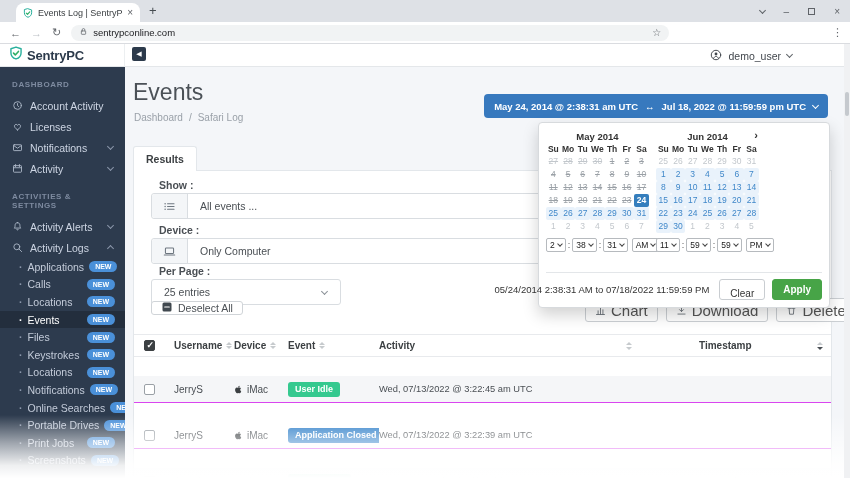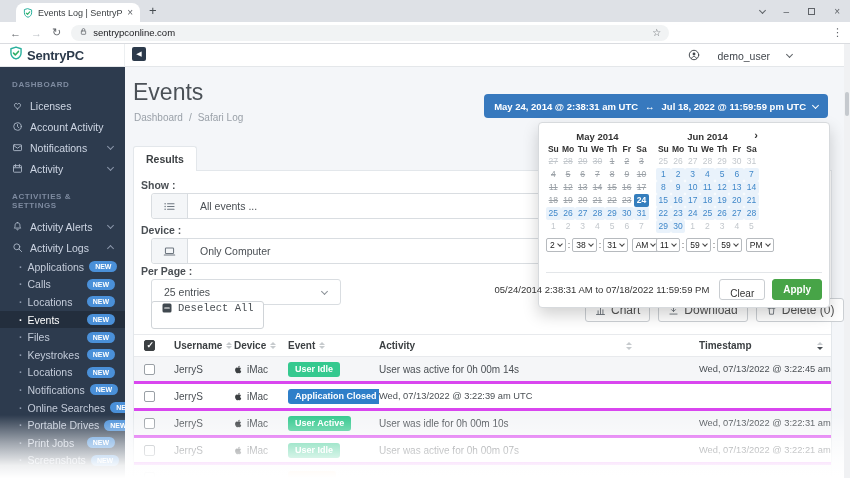--- a/index.html
+++ b/index.html
@@ -20,21 +20,21 @@
   .tb-ic.dis { color:#bdc1c6; }
   .omnibox { margin-left:10px; width:598px; height:16px; background:#f1f3f4; border-radius:8px; display:flex; align-items:center; padding:0 8px; gap:5px; font-size:9.5px; color:#202124; }
   .omni-star { margin-left:auto; font-size:10px; color:#5f6368; }
   .menu-dots { position:absolute; right:7px; font-size:11px; color:#5f6368; }
 
   
   .logo-bar { position:absolute; top:44px; left:0; width:125px; height:23px; background:#fff; border-bottom:1px solid #e4e7ea; border-right:1px solid #eceff1; display:flex; align-items:center; padding-left:9px; gap:4px; z-index:5; }
   .brand { font-size:13px; font-weight:bold; color:#2c3a4b; letter-spacing:-.2px; }
   .topbar { position:absolute; top:44px; left:125px; right:0; height:23px; background:#fff; border-bottom:1px solid #e4e7ea; z-index:5; }
   .collapse-btn { position:absolute; left:7px; top:3px; width:14px; height:14px; background:#2c3a4b; border-radius:2px; color:#fff; font-size:7px; display:flex; align-items:center; justify-content:center; }
-  .user-menu { position:absolute; right:58px; top:0; height:23px; display:flex; align-items:center; gap:17px; font-size:10.5px; color:#42474d; }
+  .user-menu { position:absolute; right:58px; top:0; height:23px; display:flex; align-items:center; gap:6px; font-size:10.5px; color:#42474d; }
 
   
   .sidebar { position:absolute; top:67px; left:0; width:125px; bottom:0; background:#2d3b4e; overflow:hidden; }
   .nav-sec { padding:13px 12px 6px; font-size:8px; font-weight:bold; color:#7e8ba0; letter-spacing:.6px; }
   .nav-item { display:flex; align-items:center; gap:7px; padding:0 12px; height:21px; font-size:10.5px; color:#cdd5e3; cursor:pointer; }
   .nav-item .i { width:11px; height:11px; flex:none; color:#aeb9c9; }
   .nl { white-space:nowrap; }
   .chev { width:5px; height:5px; border-right:1.4px solid #8b97ab; border-bottom:1.4px solid #8b97ab; flex:none; }
   .chev.down { transform:rotate(45deg); margin-top:-2px; }
   .chev.up { transform:rotate(-135deg); margin-top:2px; }
@@ -72,41 +72,41 @@
   .tsel { height:14px; border:1px solid #b6babe; border-radius:2px; background:#fff; display:inline-flex; align-items:center; gap:3px; padding:0 3px; font-size:8.5px; color:#222; cursor:pointer; }
   .scar { width:4px; height:4px; border-right:1.3px solid #444; border-bottom:1.3px solid #444; transform:rotate(45deg); display:inline-block; margin-top:-2px; }
   .tc { font-size:9px; color:#555; }
   .popup-foot { border-top:1px solid #e3e6e9; margin-top:6px; padding-top:6px; display:flex; align-items:center; justify-content:flex-end; gap:7px; }
   .range-text { font-size:9.5px; color:#333; margin-right:3px; white-space:nowrap; }
   .btn-clear { height:21px; padding:8px 10px; border:1px solid #c9cdd1; border-radius:3px; background:#fff; font-size:10px; color:#333; font-family:inherit; cursor:pointer; }
   .btn-apply { height:21px; padding:0 10px; border:1px solid #47a447; border-radius:3px; background:#47a447; font-size:10px; font-weight:bold; color:#fff; font-family:inherit; cursor:pointer; }
 
   
   .hidden-actions { position:absolute; top:298px; left:585px; display:flex; gap:8px; z-index:10; }
-  .act-btn { height:24px; padding:0 9px; background:#fff; border:1px solid #ccd0d4; border-radius:3px; font-size:12px; color:#555; display:inline-flex; align-items:center; gap:5px; font-family:inherit; cursor:pointer; white-space:nowrap; }
+  .act-btn { height:24px; padding:0 9px; background:#fff; border:1px solid #ccd0d4; border-radius:3px; font-size:15px; color:#555; display:inline-flex; align-items:center; gap:5px; font-family:inherit; cursor:pointer; white-space:nowrap; }
   .act-btn .i { width:11px; height:11px; color:#6b7178; }
 
   
   .results-tab { position:absolute; left:133px; top:146px; height:25px; padding:0 12px; background:#fff; border:1px solid #e3e7eb; border-bottom:none; border-radius:3px 3px 0 0; display:flex; align-items:center; font-size:10.5px; font-weight:bold; color:#3c4043; z-index:3; cursor:pointer; }
   .card { position:absolute; left:133px; top:170px; width:699px; height:308px; background:#fff; border:1px solid #e3e7eb; border-bottom:none; z-index:2; }
-  .lbl { position:absolute; left:7px; font-size:10.5px; font-weight:bold; color:#4a4f54; }
+  .lbl { position:absolute; left:25px; font-size:10.5px; font-weight:bold; color:#4a4f54; }
   .sel-row { position:absolute; left:17px; right:17px; height:26px; border:1px solid #d9dde1; border-radius:3px; display:flex; align-items:center; background:#fff; cursor:pointer; }
   .sel-addon { width:36px; height:100%; background:#f4f6f8; border-right:1px solid #d9dde1; border-radius:3px 0 0 3px; display:flex; align-items:center; justify-content:center; color:#6e7780; }
   .sel-addon .i { width:13px; height:13px; }
   .sel-value { margin-left:12px; font-size:10.5px; color:#4a4f54; }
   .sel-caret { width:5px; height:5px; border-right:1.5px solid #8a9097; border-bottom:1.5px solid #8a9097; transform:rotate(45deg); margin-left:auto; margin-right:13px; margin-top:-2px; }
-  .deselect-btn { position:absolute; left:17px; top:130px; height:28px; padding:0 9px; border:1px solid #d0d4d8; border-radius:3px; background:#fff; display:inline-flex; gap:5px; font-size:10.5px; color:#4a4f54; font-family:Liberation Mono, monospace; cursor:pointer; }
+  .deselect-btn { position:absolute; left:17px; top:130px; height:14px; padding:0 9px; border:1px solid #d0d4d8; border-radius:3px; background:#fff; display:inline-flex; align-items:center; gap:5px; font-size:10.5px; color:#4a4f54; font-family:Liberation Sans, sans-serif; cursor:pointer; }
   .deselect-btn .i { width:12px; height:12px; }
 
   
   .table { position:absolute; left:0; top:163px; right:0; }
   .thead, .trow { display:grid; grid-template-columns:40px 60px 54px 91px 320px 134px; align-items:center; }
   .thead { height:23px; border-top:1px solid #e8eaed; border-bottom:1px solid #e8eaed; font-size:10px; font-weight:bold; color:#3c4043; position:relative; }
   .th { display:flex; align-items:center; gap:4px; }
-  .trow { height:27px; font-size:10px; color:#4a4f54; border-bottom:3px solid #d946ef; }
+  .trow { height:27px; font-size:10px; color:#4a4f54; border-bottom:1px solid #d946ef;margin-top:19px; }
   .trow.odd { background:#f5f6f8; }
   .td { display:flex; align-items:center; gap:4px; overflow:hidden; white-space:nowrap; }
   .td.ts { font-size:9.3px; }
   .cb { width:11px; height:11px; border:1px solid #9aa0a6; border-radius:2px; background:#fff; margin-left:10px; flex:none; cursor:pointer; }
   .cb.checked { background:#3c4043; border-color:#3c4043; position:relative; }
   .cb.checked::after { content:"✓"; position:absolute; left:1.5px; top:-1px; color:#fff; font-size:9px; }
   .sorters { display:inline-flex; flex-direction:column; gap:1.5px; cursor:pointer; }
   .tri-up { width:0; height:0; border-left:3px solid transparent; border-right:3px solid transparent; border-bottom:3.5px solid #c6cacd; }
   .tri-dn { width:0; height:0; border-left:3px solid transparent; border-right:3px solid transparent; border-top:3.5px solid #c6cacd; }
   .tri-dn.on { border-top-color:#4a4f54; }
@@ -184,30 +184,30 @@
       <span>demo_user</span>
       <span class="chev down dark"></span>
     </div>
   </div>
 
   <div class="sidebar">
       <div id="nav">
         <div class="nav-sec">DASHBOARD</div>
         <div class="nav-item">
           <svg class="i" style="" viewBox="0 0 16 16" fill="none" stroke="currentColor" stroke-width="1.3" stroke-linecap="round" stroke-linejoin="round">
-            <path d="M8 13C4.4 10.4 2.8 8 3.9 6.1 4.8 4.6 6.8 4.5 8 6.2c1.2-1.7 3.2-1.6 4.1-.1C13.2 8 11.6 10.4 8 13z"></path>
-          </svg>
-          <span class="nl">Licenses</span>
-        </div>
-        <div class="nav-item">
-          <svg class="i" style="" viewBox="0 0 16 16" fill="none" stroke="currentColor" stroke-width="1.3" stroke-linecap="round" stroke-linejoin="round">
             <circle cx="8" cy="8" r="5.5"></circle>
             <path d="M8 5.2V8l2 1.8"></path>
           </svg>
           <span class="nl">Account Activity</span>
+        </div>
+        <div class="nav-item">
+          <svg class="i" style="" viewBox="0 0 16 16" fill="none" stroke="currentColor" stroke-width="1.3" stroke-linecap="round" stroke-linejoin="round">
+            <path d="M8 13C4.4 10.4 2.8 8 3.9 6.1 4.8 4.6 6.8 4.5 8 6.2c1.2-1.7 3.2-1.6 4.1-.1C13.2 8 11.6 10.4 8 13z"></path>
+          </svg>
+          <span class="nl">Licenses</span>
         </div>
         <div class="nav-item">
           <svg class="i" style="" viewBox="0 0 16 16" fill="none" stroke="currentColor" stroke-width="1.3" stroke-linecap="round" stroke-linejoin="round">
             <rect x="2.2" y="4" width="11.6" height="8.5" rx="1"></rect>
             <path d="M2.5 5.2L8 9l5.5-3.8"></path>
           </svg>
           <span class="nl">Notifications</span>
           <span class="chev ml down"></span>
         </div>
         <div class="nav-item">
@@ -613,21 +613,20 @@
             <div class="td">JerryS</div>
             <div class="td dev">
               <svg class="i" style="" viewBox="0 0 16 16" fill="none" stroke="currentColor" stroke-width="1.3" stroke-linecap="round" stroke-linejoin="round">
                 <path fill="currentColor" stroke="none" d="M11.1 8.5c0-1.7 1.4-2.5 1.5-2.6-.8-1.2-2-1.3-2.5-1.4-1-.1-2 .6-2.6.6-.5 0-1.3-.6-2.2-.6-1.1 0-2.2.7-2.8 1.7-1.2 2.1-.3 5.2.9 6.9.6.8 1.2 1.7 2.1 1.7.8 0 1.2-.5 2.2-.5s1.3.5 2.2.5c.9 0 1.5-.8 2.1-1.6.7-.9.9-1.9 1-1.9-.1-.1-1.9-.8-1.9-2.8zM9.4 3.4c.5-.6.8-1.4.7-2.2-.7 0-1.5.5-2 1.1-.4.5-.8 1.3-.7 2.1.8.1 1.5-.4 2-1z"></path>
               </svg>
               <span>iMac</span>
             </div>
             <div class="td">
               <span class="ebadge green">User Idle</span>
             </div>
-            <div class="td">User was active for 0h 00m 14s</div>
             <div class="td ts">Wed, 07/13/2022 @ 3:22:45 am UTC</div>
           </div>
           <div class="trow">
             <div class="td">
               <span class="cb"></span>
             </div>
             <div class="td">JerryS</div>
             <div class="td dev">
               <svg class="i" style="" viewBox="0 0 16 16" fill="none" stroke="currentColor" stroke-width="1.3" stroke-linecap="round" stroke-linejoin="round">
                 <path fill="currentColor" stroke="none" d="M11.1 8.5c0-1.7 1.4-2.5 1.5-2.6-.8-1.2-2-1.3-2.5-1.4-1-.1-2 .6-2.6.6-.5 0-1.3-.6-2.2-.6-1.1 0-2.2.7-2.8 1.7-1.2 2.1-.3 5.2.9 6.9.6.8 1.2 1.7 2.1 1.7.8 0 1.2-.5 2.2-.5s1.3.5 2.2.5c.9 0 1.5-.8 2.1-1.6.7-.9.9-1.9 1-1.9-.1-.1-1.9-.8-1.9-2.8zM9.4 3.4c.5-.6.8-1.4.7-2.2-.7 0-1.5.5-2 1.1-.4.5-.8 1.3-.7 2.1.8.1 1.5-.4 2-1z"></path>

